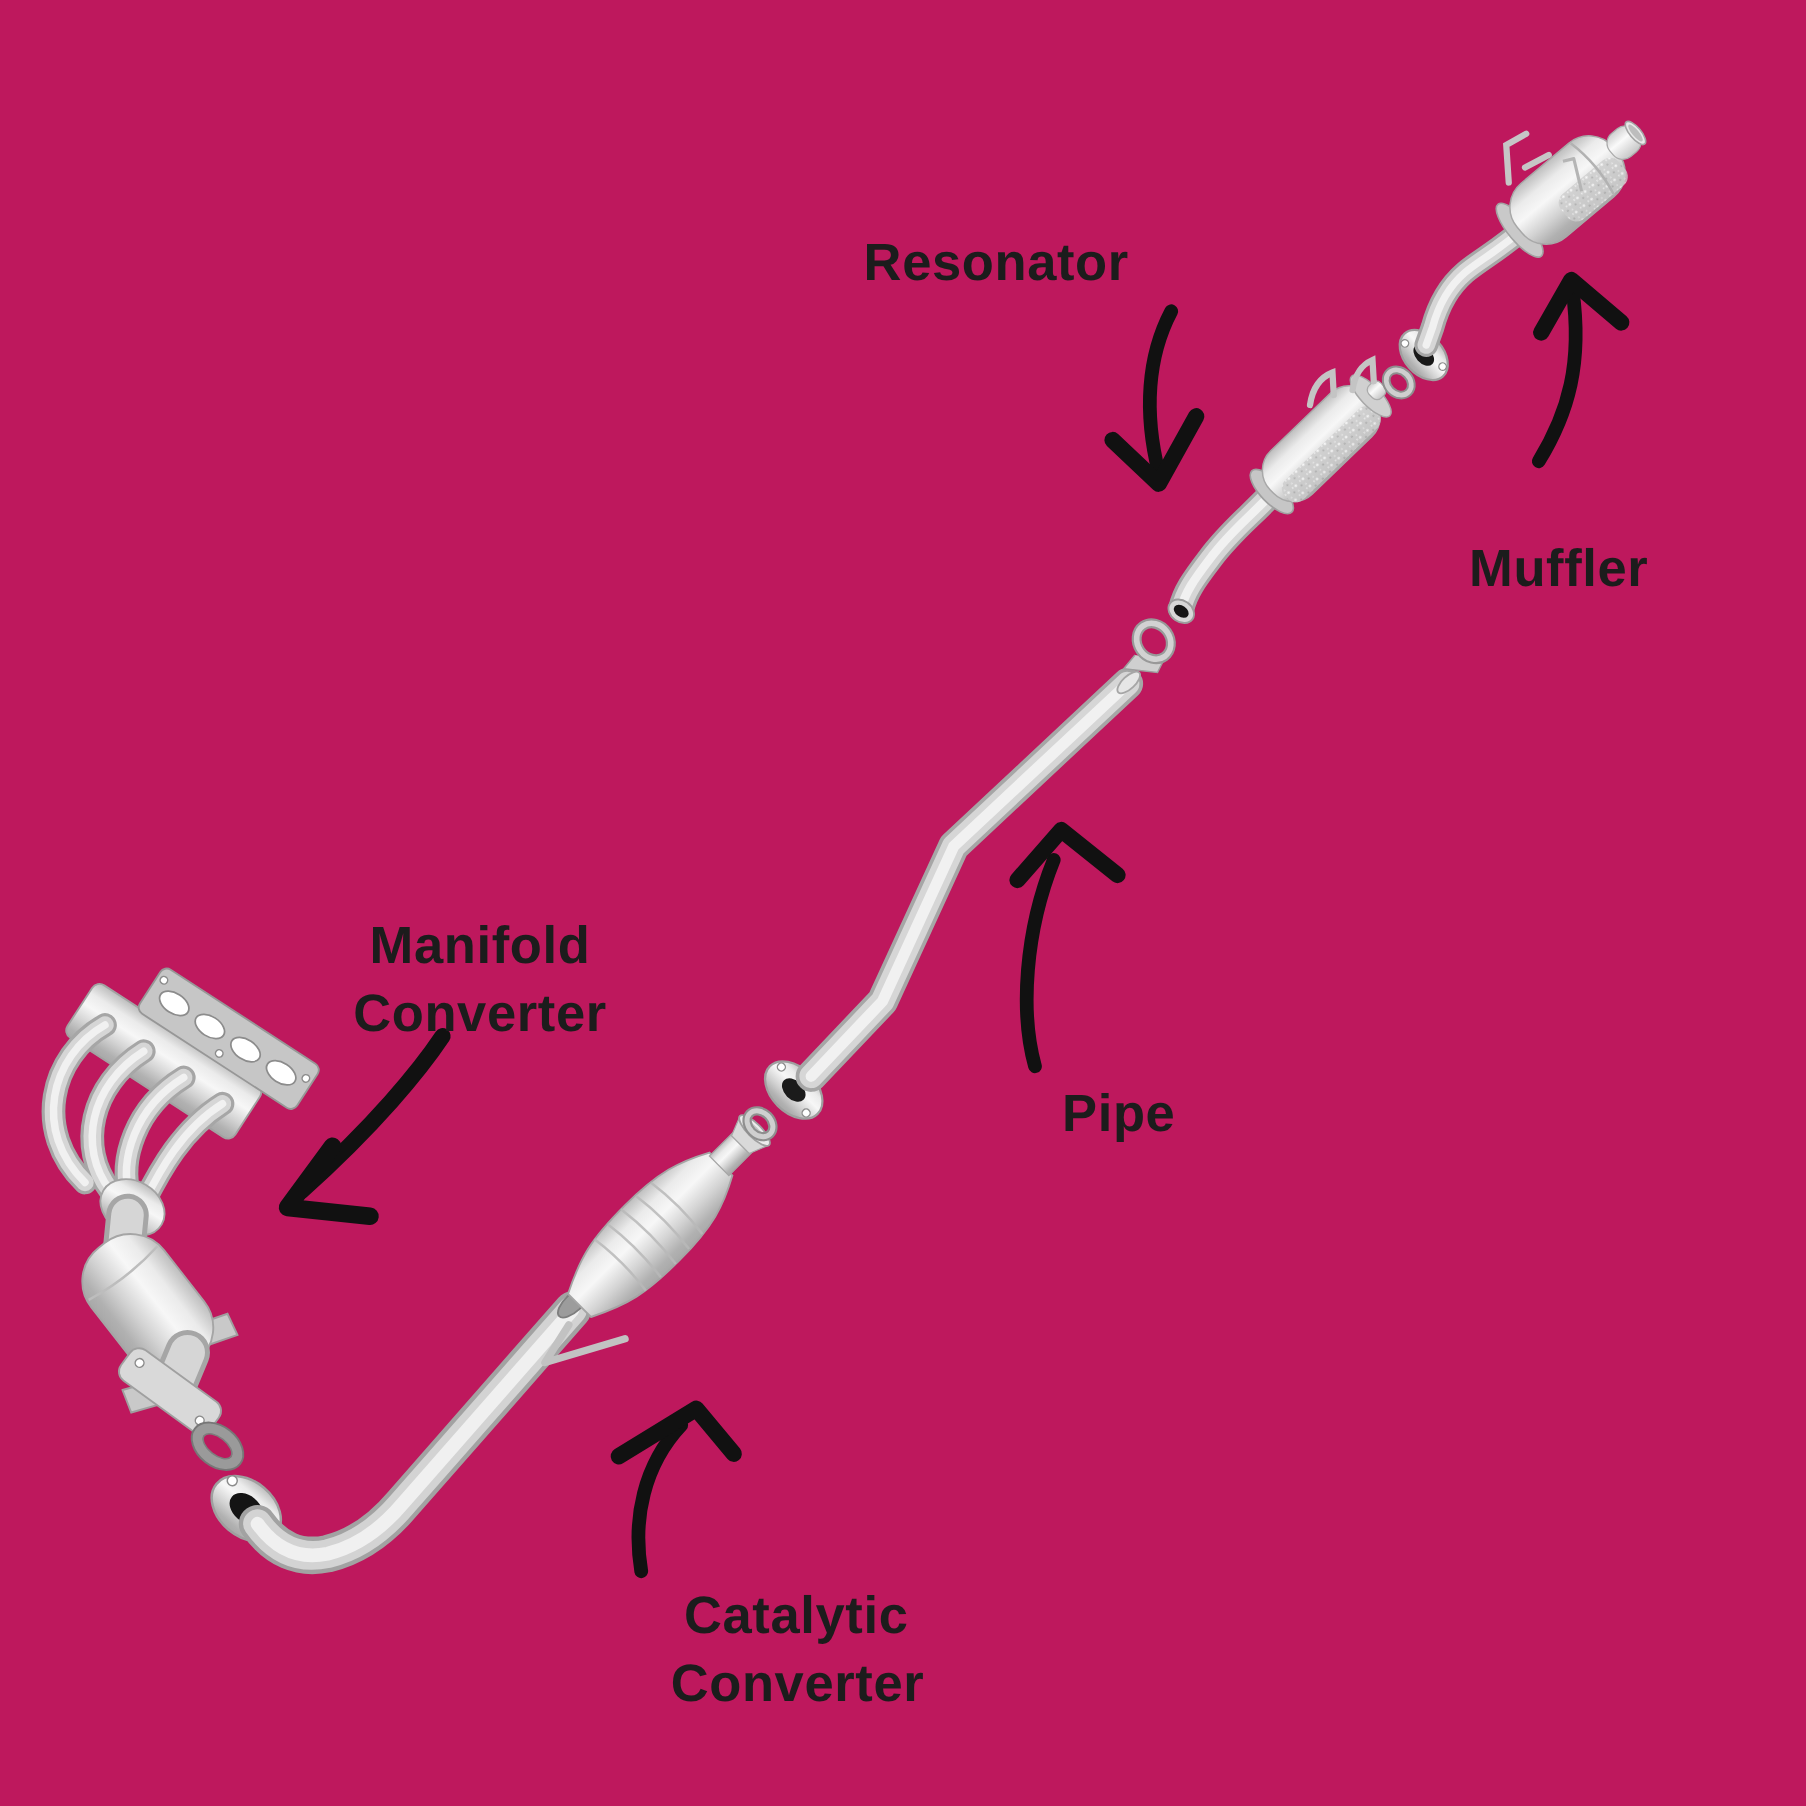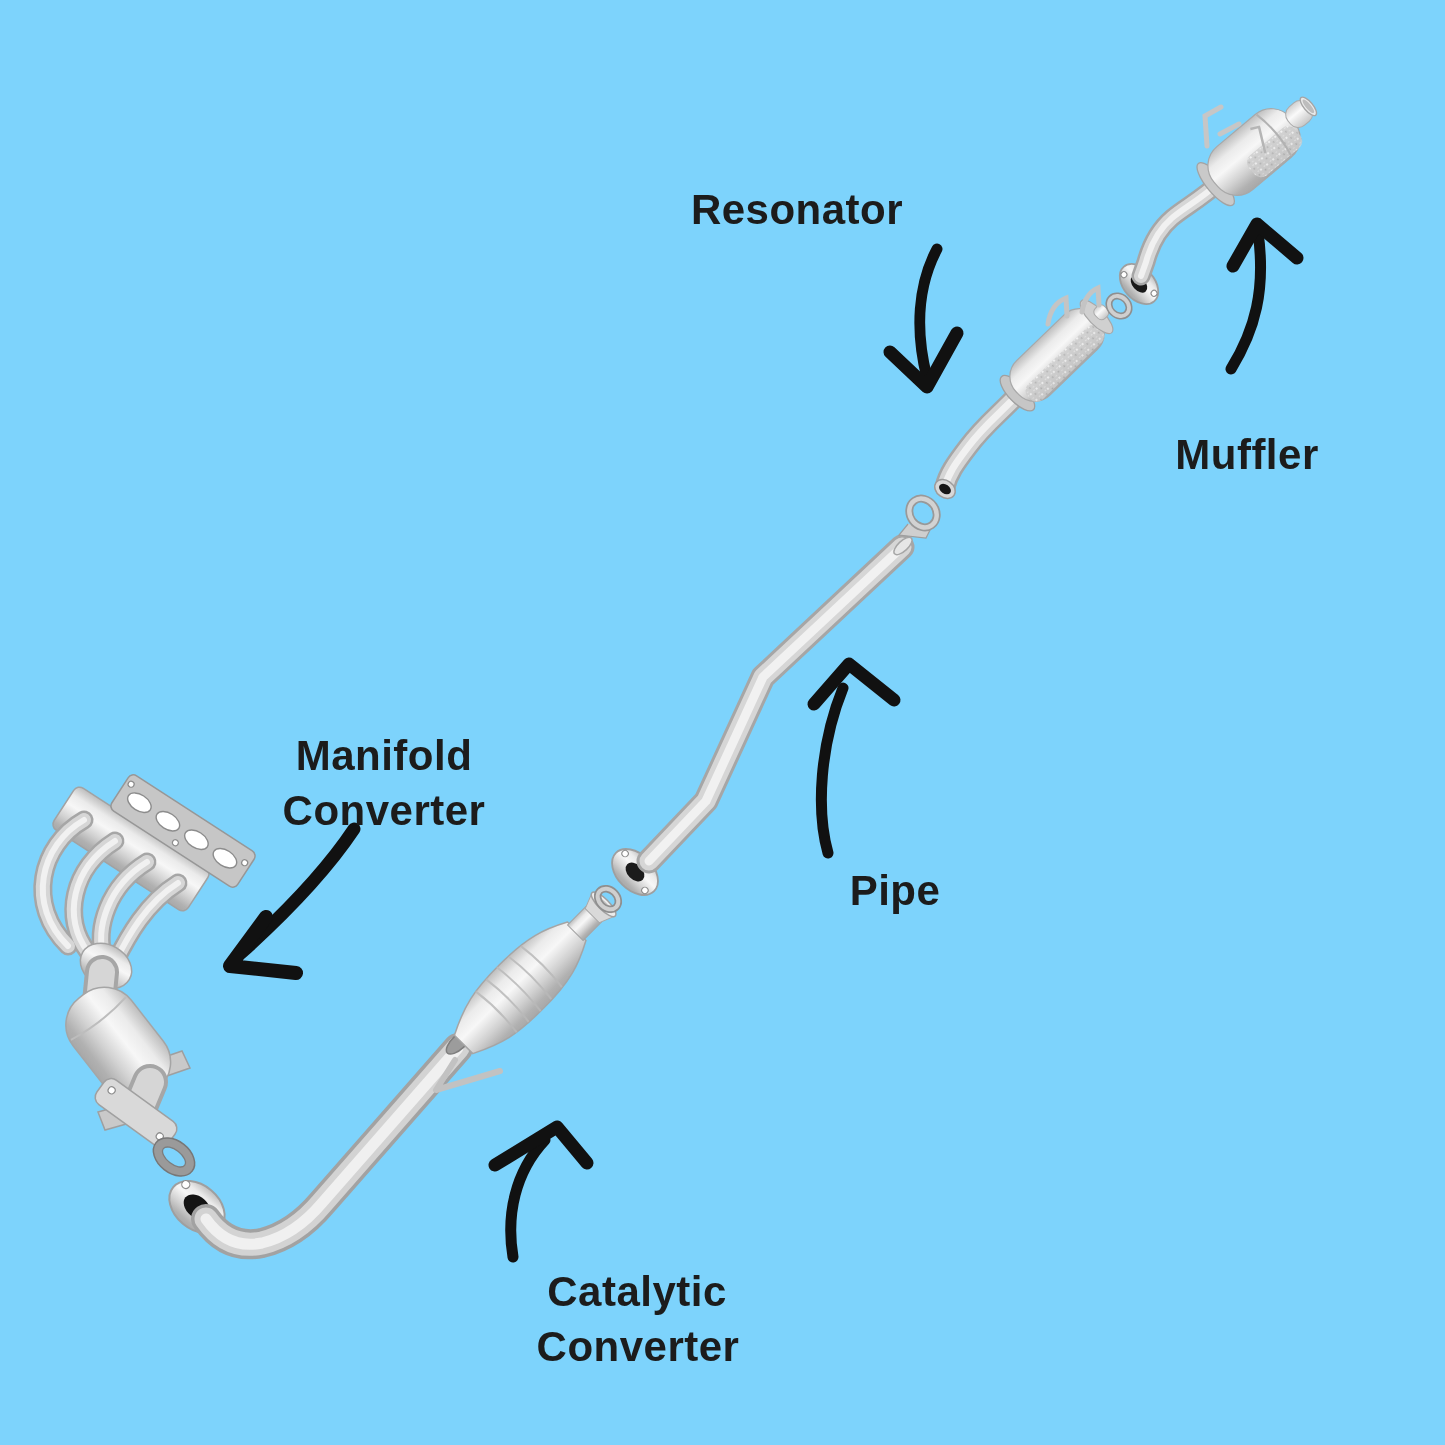--- a/index.html
+++ b/index.html
@@ -1,16 +1,16 @@
 <!DOCTYPE html>
 <html><head>
 <meta charset="utf-8">
 <style>
   html,body{margin:0;padding:0;background:#ffffff;}
-  .stage{position:relative;width:1445px;height:1445px;background:#7dd3fc;overflow:hidden;
+  .stage{position:relative;width:1445px;height:1445px;background:#be185d;overflow:hidden;
          font-family:"Liberation Sans", sans-serif;}
   .stage svg{position:absolute;left:0;top:0;}
   text.lbl{font-family:"Liberation Sans", sans-serif;font-weight:bold;font-size:42px;
            letter-spacing:.5px;fill:#1c1c1c;}
 </style>
 </head>
 <body>
 
 <div class="stage">
 <svg width="1445" height="1445" viewBox="0 0 1445 1445">

